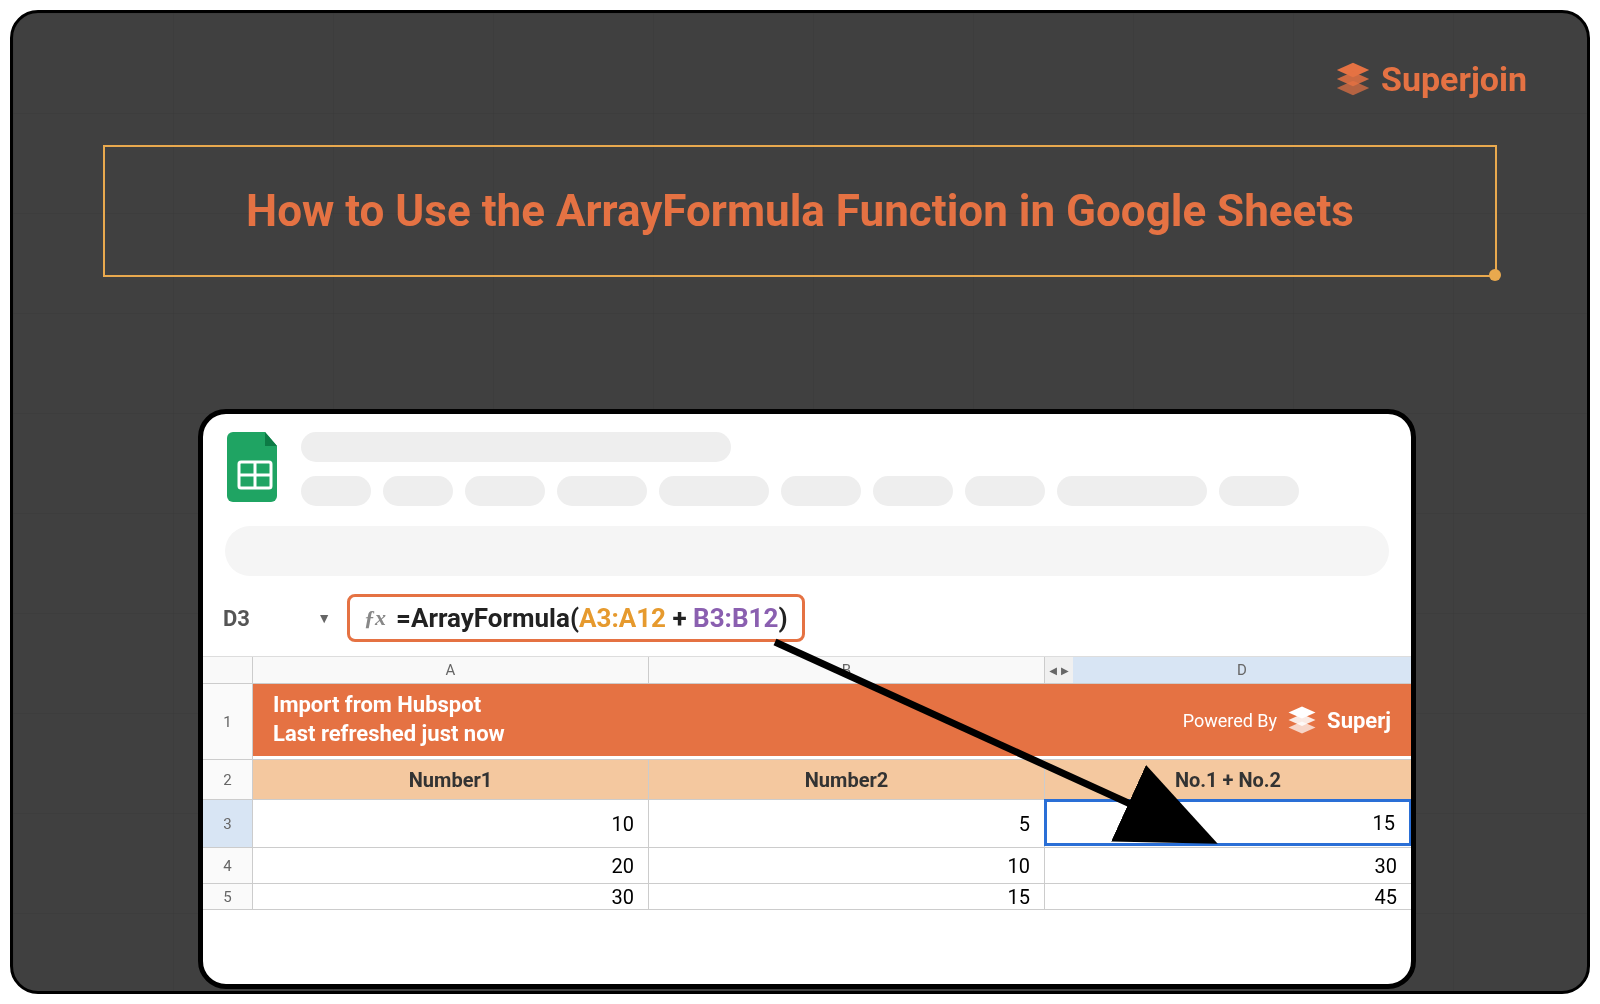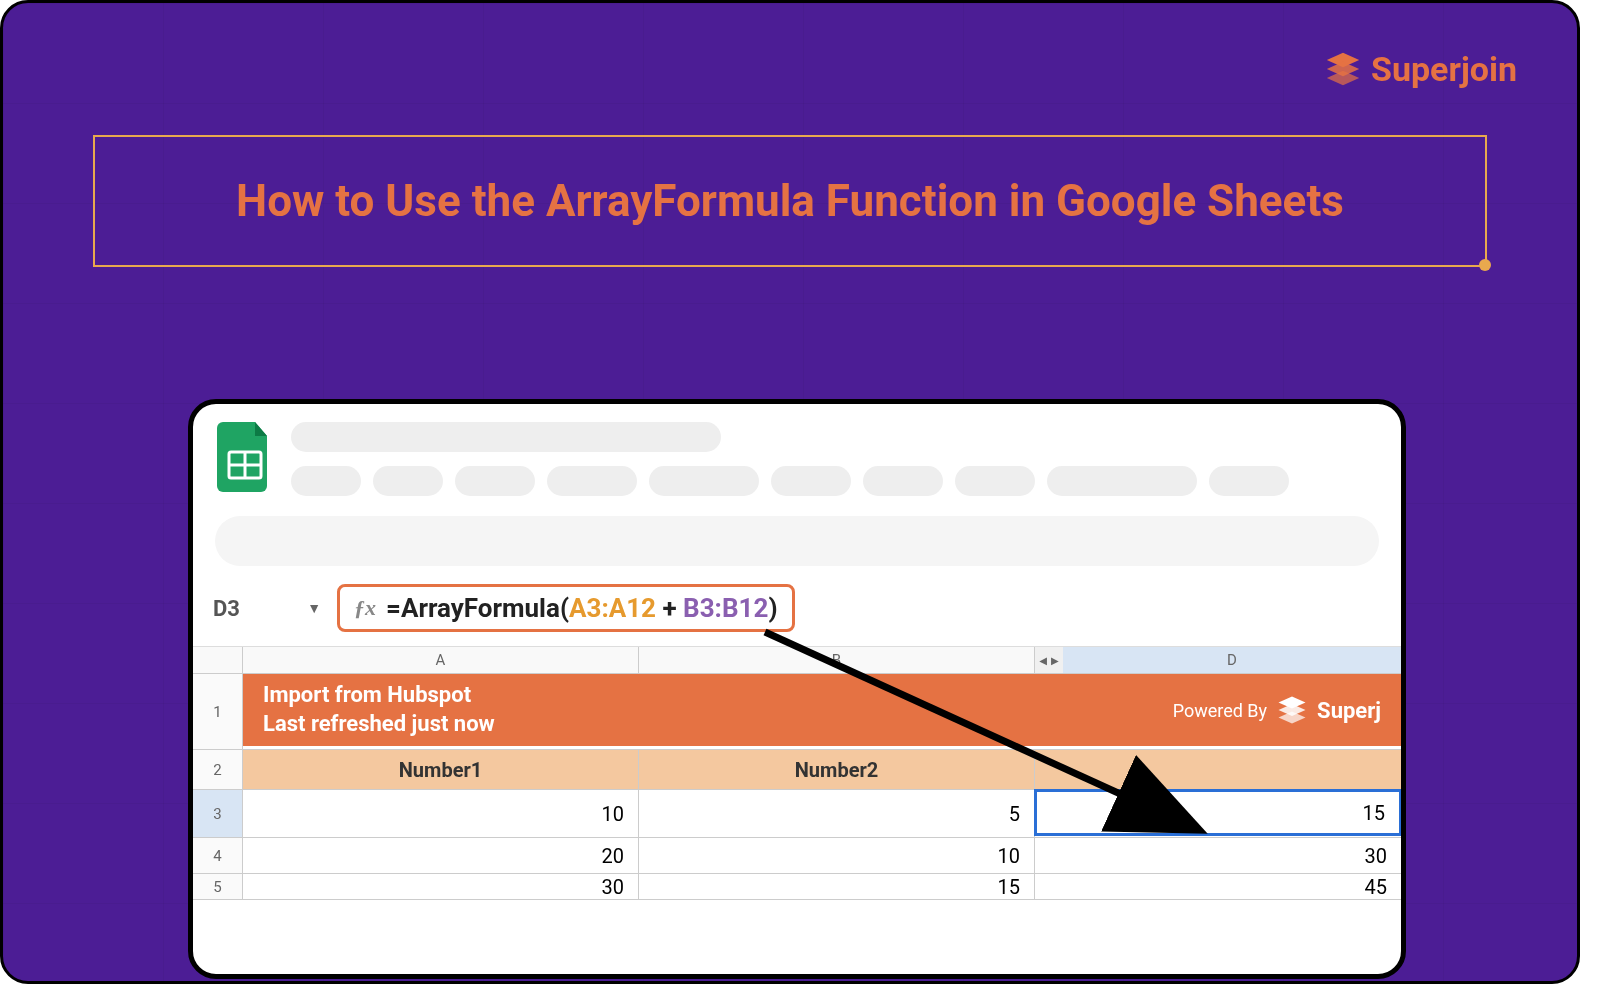--- a/index.html
+++ b/index.html
@@ -6,23 +6,24 @@
   body {
     font-family: -apple-system, BlinkMacSystemFont, "Segoe UI", Roboto, Arial, sans-serif;
     background: #fff;
     width: 1600px;
     height: 1004px;
     overflow: hidden;
   }
   .outer-frame {
     width: 1580px;
     height: 984px;
+    margin: 10px;
     border: 3px solid #000;
     border-radius: 28px;
-    background: #4c1d95;
+    background: #404040;
     position: relative;
     overflow: hidden;
   }
   
   .gridbg {
     position:absolute; inset:0;
     background-image:
       linear-gradient(to right, rgba(0,0,0,0.04) 1px, transparent 1px),
       linear-gradient(to bottom, rgba(0,0,0,0.04) 1px, transparent 1px);
     background-size: 160px 100px;
@@ -289,20 +290,23 @@
     </div>
 
     <div class="datarow hdrrow2" style="height:40px;">
       <div class="rownum">2</div>
       <div class="cellA">
           <div class="hdrcell">Number1</div>
         </div>
       <div class="cellB">
           <div class="hdrcell">Number2</div>
         </div>
+      <div class="cellD">
+          <div class="hdrcell">No.1 + No.2</div>
+        </div>
     </div>
 
     <div class="datarow">
       <div class="rownum sel">3</div>
       <div class="cellA">
           <div class="val">10</div>
         </div>
       <div class="cellB">
           <div class="val">5</div>
         </div>

